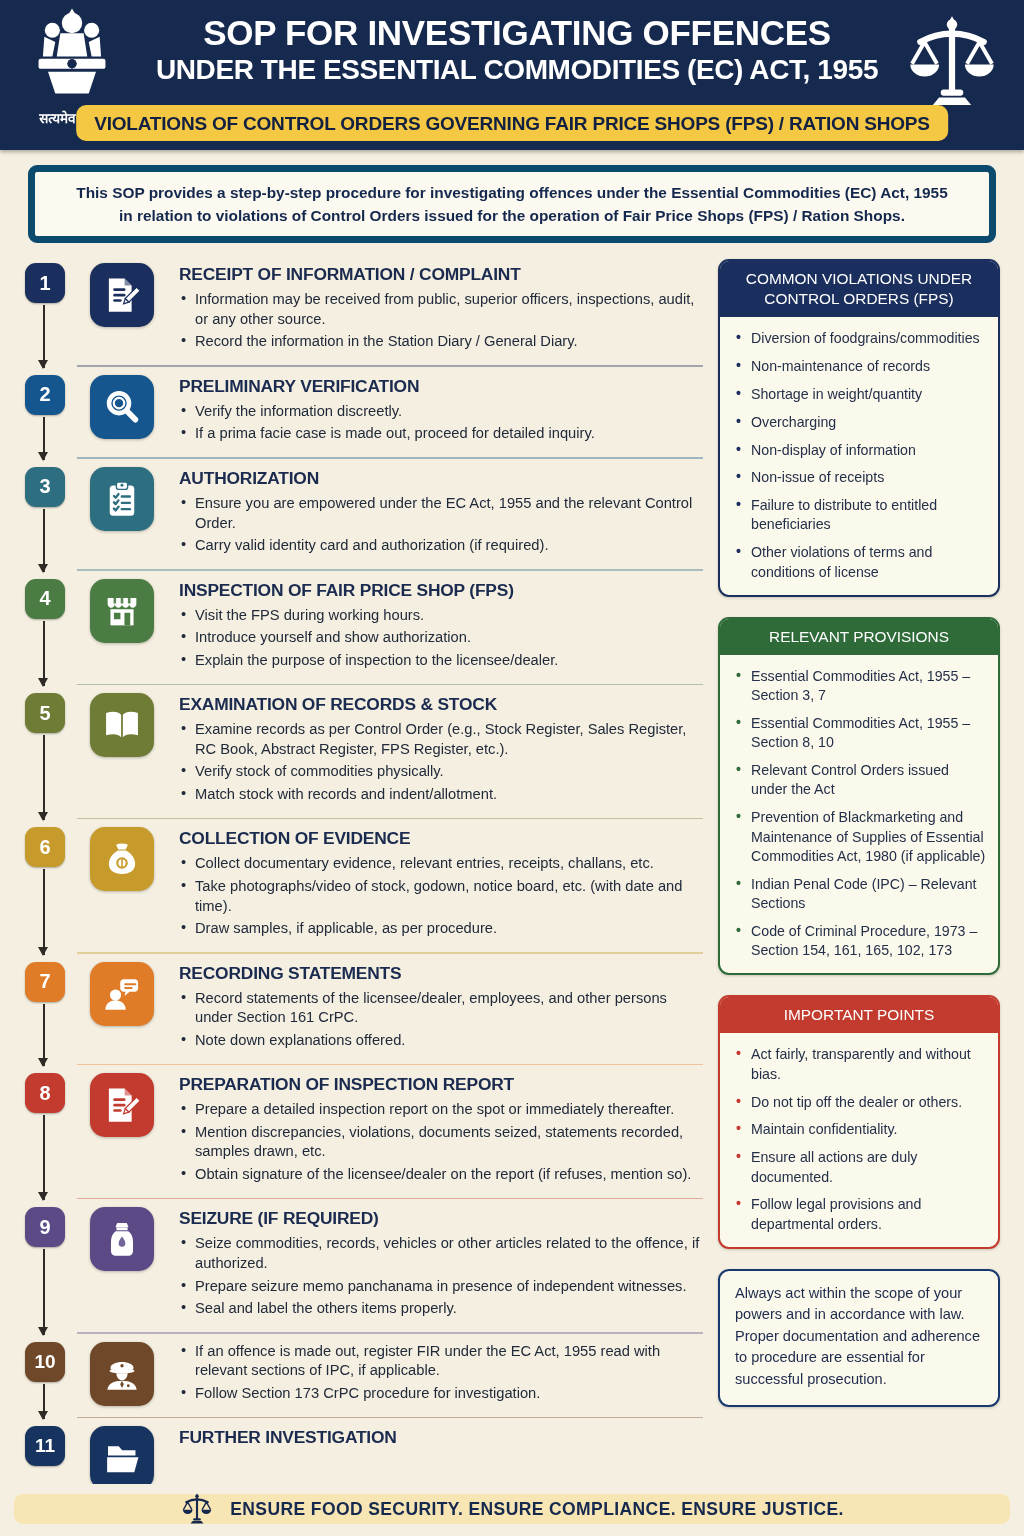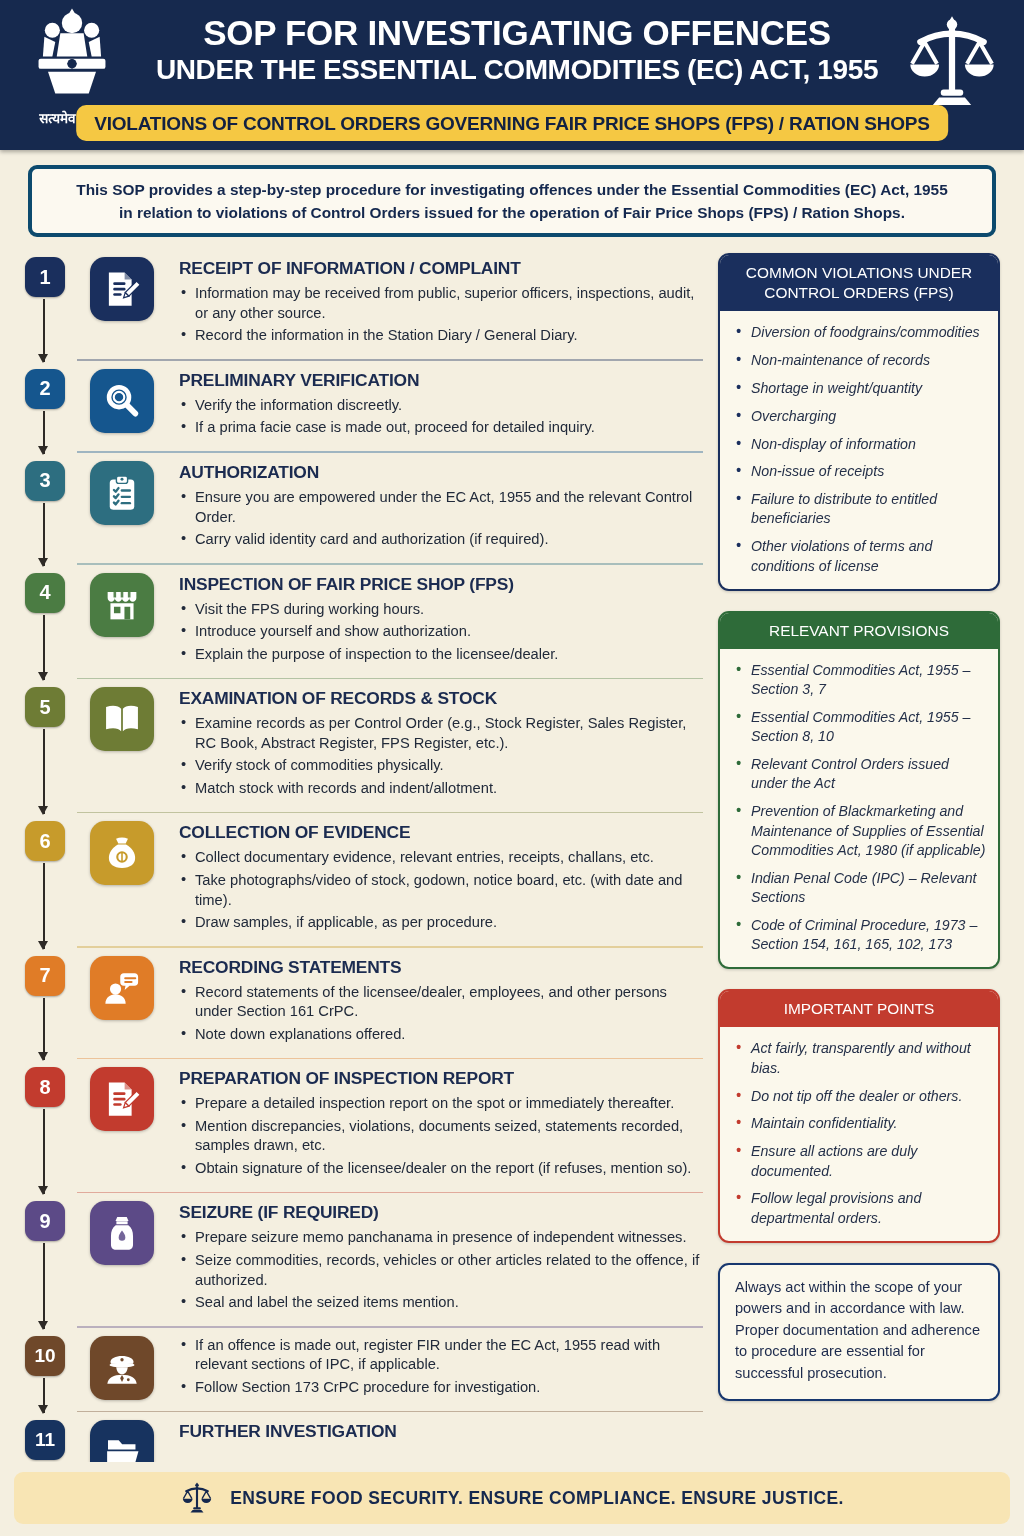--- a/index.html
+++ b/index.html
@@ -10,21 +10,21 @@
   header { position:relative; height:150px; background:#16294e; flex:none; box-shadow:0 2px 4px rgba(0,0,0,.3); }
   .emblem { position:absolute; left:20px; top:7px; width:104px; text-align:center; }
   .emblem-caption { color:#fff; font-weight:bold; font-size:13.5px; margin-top:2px; }
   .titles { position:absolute; left:135px; right:125px; top:13px; text-align:center; color:#fff; font-weight:bold; }
   .t1 { font-size:35px; letter-spacing:-.3px; line-height:1.13; }
   .t2 { font-size:28px; letter-spacing:-.4px; line-height:1.18; }
   .scales-hdr { position:absolute; right:22px; top:12px; }
   .banner { position:absolute; bottom:9px; left:50%; transform:translateX(-50%); background:#f5c843; color:#122142; font-weight:bold; font-size:19px; line-height:1; padding:9px 18px 8px; border-radius:10px; white-space:nowrap; letter-spacing:-.2px; }
 
   
-  .intro { margin:15px 28px 10px; background:#fcf9f0; border:4px solid #0c4a6e; border-radius:9px; padding:9px 36px; text-align:center; }
+  .intro { margin:15px 28px 10px; background:#fcf9f0; border:7px solid #0c4a6e; border-radius:9px; padding:9px 36px; text-align:center; }
   .intro p { color:#14284e; font-weight:bold; font-size:15.4px; line-height:1.5; }
 
   
   main { flex:1; display:flex; gap:15px; padding:2px 24px 0 25px; overflow:hidden; }
   .steps { flex:1; min-width:0; }
 
   .step { position:relative; display:grid; grid-template-columns:40px 64px minmax(0,1fr); column-gap:25px; padding:8px 0 12px; align-items:start; }
   .step::after { content:""; position:absolute; left:52px; right:0; bottom:0; height:1.5px; background:var(--accent); opacity:.38; }
   .step:last-child::after { display:none; }
   .badge { width:40px; height:40px; border-radius:11px; background:var(--accent); color:#fff; font-weight:bold; font-size:20px; display:flex; align-items:center; justify-content:center; box-shadow:0 1px 2px rgba(0,0,0,.3); }
@@ -34,28 +34,28 @@
   .tile { width:64px; height:64px; border-radius:15px; background:var(--accent); display:flex; align-items:center; justify-content:center; box-shadow:0 1px 3px rgba(0,0,0,.25); }
   .s-title { font-size:17.4px; font-weight:bold; color:#1b2b50; letter-spacing:-.2px; margin:1px 0 5px; }
   .s-bullets { list-style:none; }
   .s-bullets li { position:relative; padding-left:16px; font-size:14.7px; line-height:1.33; color:#212a3a; margin-bottom:3px; }
   .s-bullets li::before { content:"•"; position:absolute; left:2px; top:-1px; color:#212a3a; }
 
   
   .sidebar { width:282px; flex:none; display:flex; flex-direction:column; gap:20px; padding-top:4px; }
   .box { border:2px solid var(--accent); border-radius:11px; background:#fbf8ec; overflow:hidden; box-shadow:0 1px 3px rgba(0,0,0,.18); }
   .box-h { background:var(--accent); color:#fff; font-weight:normal; text-align:center; font-size:15.4px; line-height:1.3; padding:8px 12px; }
-  .box ul { list-style:none; padding:12px 10px 13px 12px;font-style:italic; }
+  .box ul { list-style:none; padding:12px 10px 13px 12px; }
   .box ul li { position:relative; padding-left:19px; font-size:14.2px; line-height:1.36; color:#243049; margin-bottom:8.5px; }
   .box ul li:last-child { margin-bottom:0; }
   .box ul li::before { content:"•"; position:absolute; left:4px; top:-1px; color:var(--accent); font-weight:bold; }
   .note-text { padding:12px 15px 15px; font-size:14.6px; line-height:1.47; color:#1c2a4c;border-radius:9px; }
 
   
-  footer { flex:none; margin:10px 14px 12px; height:52px; background:#f8e5b4; border-radius:9px; display:flex; align-items:center; justify-content:center; gap:16px; }
+  footer { flex:none; margin:10px 14px 12px; height:30px; background:#f8e5b4; border-radius:9px; display:flex; align-items:center; justify-content:center; gap:16px; }
   .f-text { color:#15284e; font-weight:bold; font-size:17.5px; letter-spacing:.4px; }
   .f-scales { display:flex; }
 </style>
 </head>
 <body>
 
 <header>
   <div class="emblem">
     <span class="emblem-svg"><svg viewBox="0 0 60 66" width="88" height="96" xmlns="http://www.w3.org/2000/svg">
  <g fill="#fff">
@@ -296,23 +296,23 @@
           <svg viewBox="0 0 24 24" width="42" height="42" xmlns="http://www.w3.org/2000/svg">
             <path d="M9.3 2.8h5.4l1 2.3H8.3z" fill="#fff"></path>
             <rect x="8.8" y="5.3" width="6.4" height="1.7" fill="#fff"></rect>
   <path d="M8.4 7.6h7.2c1.9 1.5 2.7 3.3 2.7 6.2v4.9c0 1.7-1.1 2.9-2.9 2.9H8.6c-1.8 0-2.9-1.2-2.9-2.9v-4.9c0-2.9.8-4.7 2.7-6.2z" fill="#fff"></path>
   <path d="M12 10.6c1.25 1.7 1.9 2.8 1.9 3.9a1.9 1.9 0 01-3.8 0c0-1.1.65-2.2 1.9-3.9z" fill="#5c4a87" opacity=".85"></path>
           </svg>
         </div>
     <div class="body">
       <div class="s-title">SEIZURE (IF REQUIRED)</div>
       <ul class="s-bullets">
+            <li>Seize commodities, records, vehicles or other articles related to the offence, if authorized.</li>
             <li>Prepare seizure memo panchanama in presence of independent witnesses.</li>
-            <li>Seize commodities, records, vehicles or other articles related to the offence, if authorized.</li>
-            <li>Seal and label the seized items mention.</li>
+            <li>Seal and label the others items properly.</li>
           </ul>
     </div>
   </div>
       <div class="step" style="--accent: #6f482a;">
     <div class="badge" style="font-size: 19px;">10</div>
     <span class="connector"></span>
     <div class="tile">
           <svg viewBox="0 0 24 24" width="42" height="42" xmlns="http://www.w3.org/2000/svg">
             <path d="M5.4 8.6c0-2.1 3-3.5 6.6-3.5s6.6 1.4 6.6 3.5l-.3 1H5.7z" fill="#fff"></path>
             <ellipse cx="12" cy="10.3" rx="7.1" ry="1.35" fill="#fff"></ellipse>

